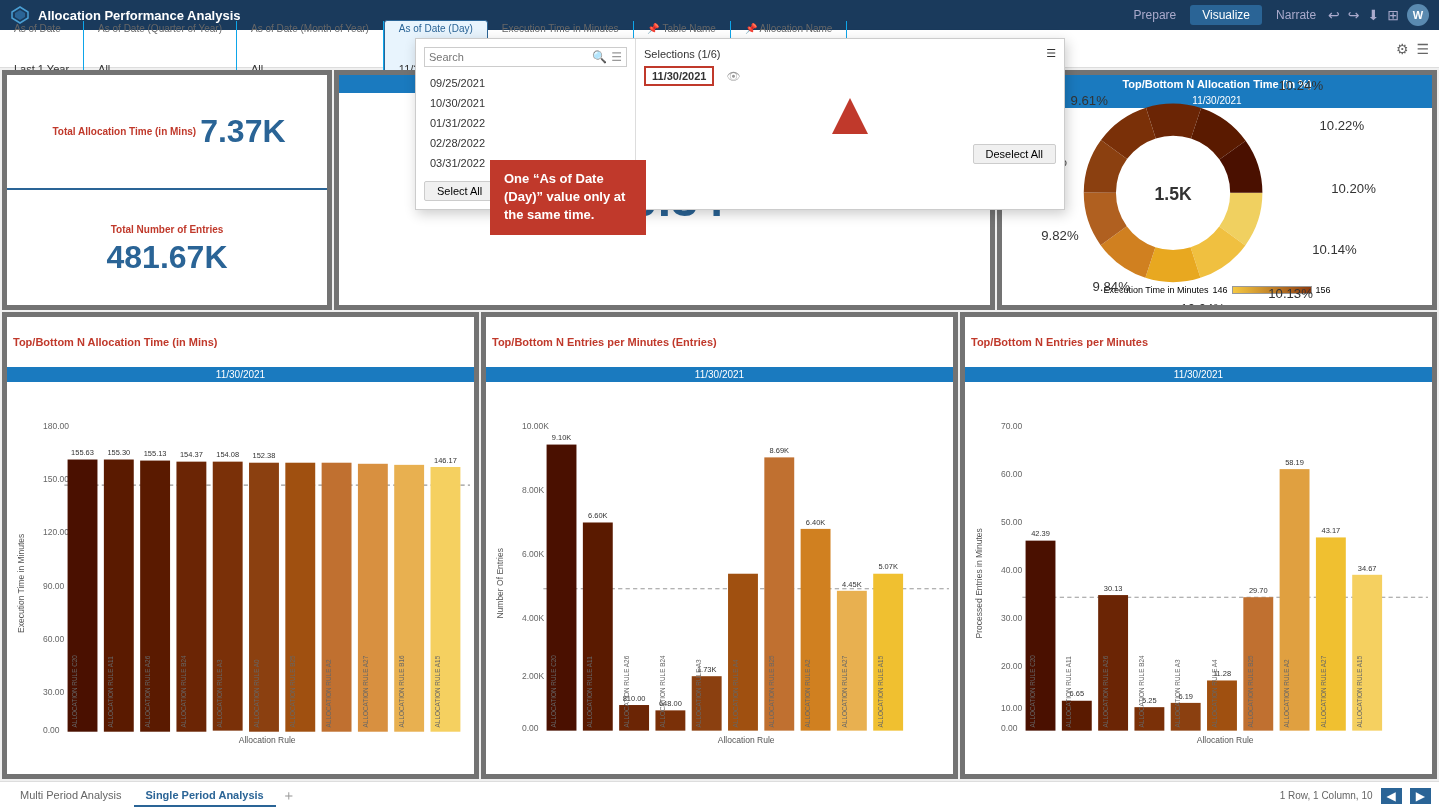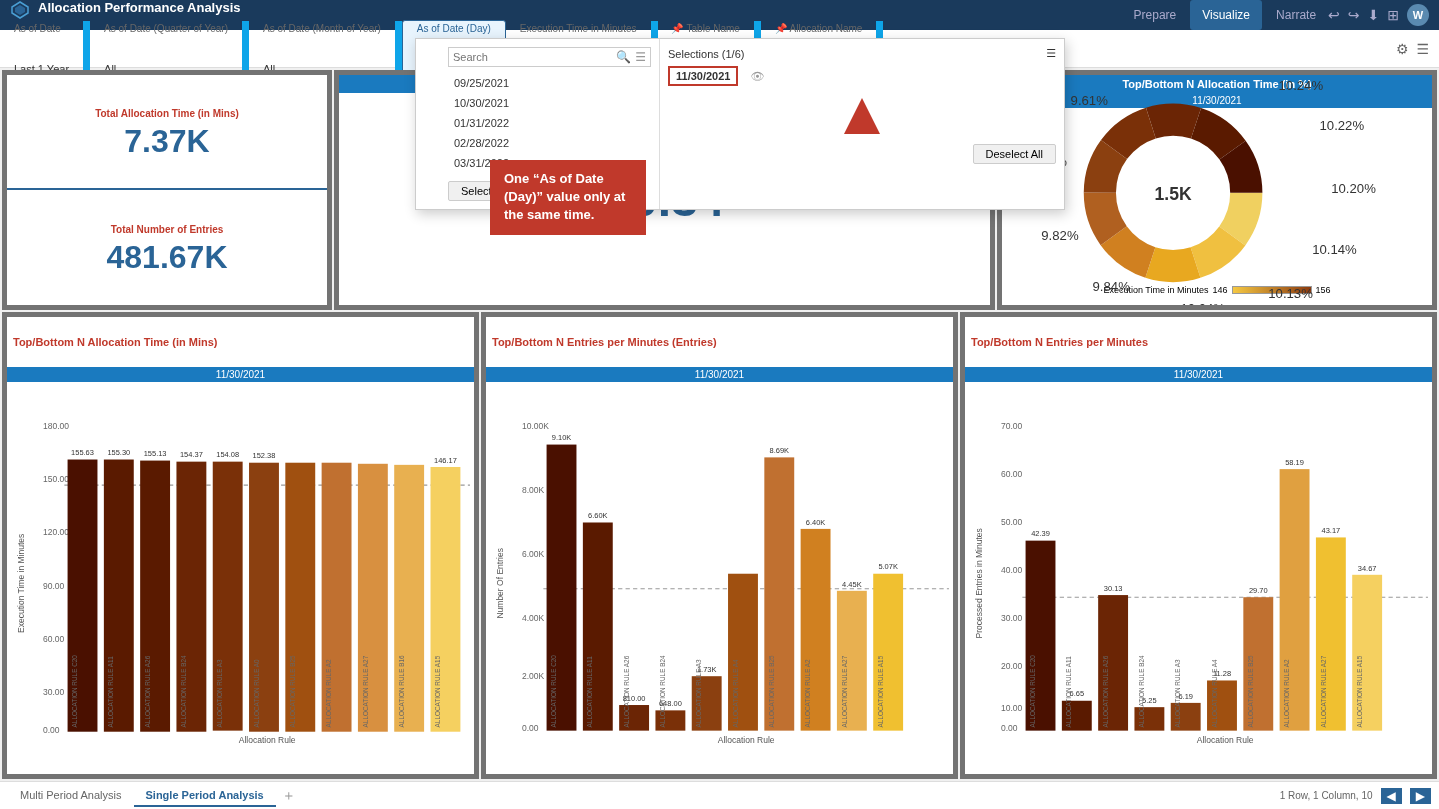--- a/index.html
+++ b/index.html
@@ -3,20 +3,21 @@
   <meta charset="utf-8">
   <style>
     * { box-sizing: border-box; margin: 0; padding: 0; }
     body { font-family: Arial, sans-serif; background: #f0f0f0; width: 1439px; height: 809px; overflow: hidden; font-size: 11px; }
 
     
     .header {
       background: #1a3a5c;
       height: 30px;
       display: flex;
+      align-items: center;
       padding: 0 10px;
       color: white;
     }
     .header-logo { width: 20px; height: 20px; margin-right: 8px; }
     .header-title { font-size: 13px; font-weight: bold; color: white; flex: 1; }
     .header-nav { display: flex; gap: 2px; margin-right: auto; }
     .nav-btn {
       padding: 3px 12px;
       font-size: 12px;
       cursor: pointer;
@@ -39,21 +40,21 @@
       background: white;
       height: 38px;
       display: flex;
       align-items: center;
       padding: 0 10px;
       border-bottom: 1px solid #ddd;
       gap: 0;
     }
     .filter-item {
       padding: 2px 14px;
-      border-right: 7px solid #0ea5e9;
+      border-right: 1px solid #0ea5e9;
       cursor: pointer;
     }
     .filter-item:first-child { padding-left: 4px; }
     .filter-label { font-size: 10px; color: #666; }
     .filter-value { font-size: 11px; color: #333; margin-top: 29px; }
     .filter-item.active-filter {
       background: #e8f4fd;
       border: 1px solid #2a6496;
       border-radius: 3px;
     }
@@ -90,21 +91,21 @@
     
     .kpi-panel {
       width: 330px;
       display: flex;
       flex-direction: column;
     }
     .kpi-top {
       height: 50%;
       border-bottom: 2px solid #2a6496;
       display: flex;
-      flex-direction: column;
+      flex-direction: row;
       align-items: center;
       justify-content: center;
       background: white;
     }
     .kpi-bottom {
       height: 50%;
       display: flex;
       flex-direction: column;
       align-items: center;
       justify-content: center;
@@ -218,21 +219,20 @@
       background: white;
       border: 1px solid #ccc;
       box-shadow: 2px 4px 12px rgba(0,0,0,0.2);
       z-index: 100;
       display: flex;
     }
     .dropdown-left {
       width: 220px;
       border-right: 1px solid #ddd;
       padding: 8px;
-      margin-left: 24px;
     }
     .dropdown-right {
       flex: 1;
       padding: 8px;
     }
     .search-box {
       display: flex;
       border: 1px solid #ccc;
       padding: 2px 4px;
       align-items: center;

